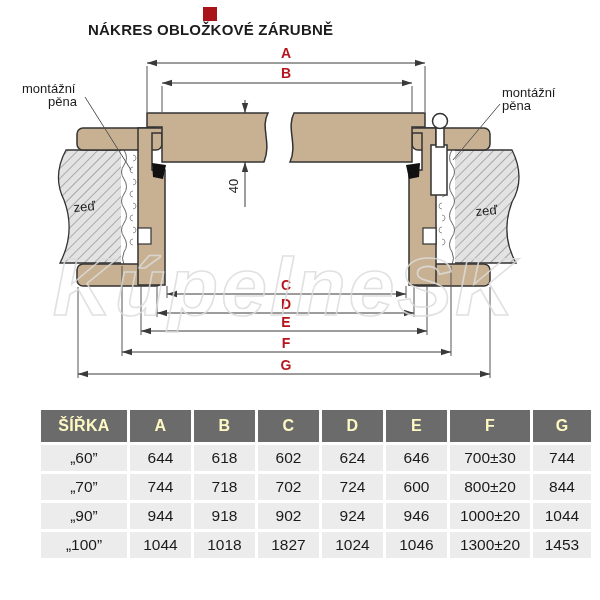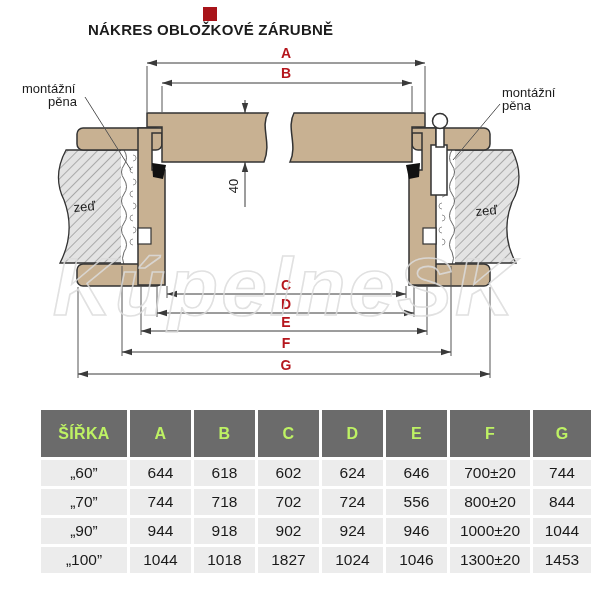--- a/index.html
+++ b/index.html
@@ -3,21 +3,21 @@
 <meta charset="utf-8">
 <style>
   html,body{margin:0;padding:0;background:#ffffff;}
   body{width:600px;height:600px;position:relative;font-family:"Liberation Sans",sans-serif;overflow:hidden;}
   .title-row{position:absolute;top:7px;left:88px;display:flex;align-items:center;z-index:5;flex-direction:column;}
   .title-bullet{width:14px;height:14px;background:#a8141a;margin-right:9px;flex:0 0 auto;}
   .title-text{font-size:15.5px;font-weight:bold;color:#1c1c1c;letter-spacing:.2px;transform:scaleX(.97);transform-origin:left center;white-space:nowrap;}
   #diagram{position:absolute;top:0;left:0;}
   
   .size-table{position:absolute;top:407px;left:38px;border-collapse:separate;border-spacing:3px;table-layout:fixed;}
-  .size-table th{background:#6b6b6b;color:#bef264;font-weight:bold;font-size:16px;height:47px;text-align:center;padding:0 2px;letter-spacing:.3px;}
+  .size-table th{background:#6b6b6b;color:#fef9c3;font-weight:bold;font-size:16px;height:32px;text-align:center;padding:0 2px;letter-spacing:.3px;}
   .size-table td{background:#ececec;color:#1a1a1a;font-size:15.5px;height:26px;text-align:center;padding:0 2px;white-space:nowrap;}
   .size-table th,.size-table td{transform:scaleX(1);}
 </style>
 </head>
 <body>
 
 <div class="title-row">
   <span class="title-bullet"></span>
   <span class="title-text">NÁKRES OBLOŽKOVÉ ZÁRUBNĚ</span>
 </div>
@@ -154,30 +154,30 @@
       </tr>
     </thead>
   <tbody>
       <tr>
         <td>„60”</td>
         <td>644</td>
         <td>618</td>
         <td>602</td>
         <td>624</td>
         <td>646</td>
-        <td>700±20</td>
+        <td>700±30</td>
         <td>744</td>
       </tr>
       <tr>
         <td>„70”</td>
         <td>744</td>
         <td>718</td>
         <td>702</td>
         <td>724</td>
-        <td>556</td>
+        <td>600</td>
         <td>800±20</td>
         <td>844</td>
       </tr>
       <tr>
         <td>„90”</td>
         <td>944</td>
         <td>918</td>
         <td>902</td>
         <td>924</td>
         <td>946</td>

